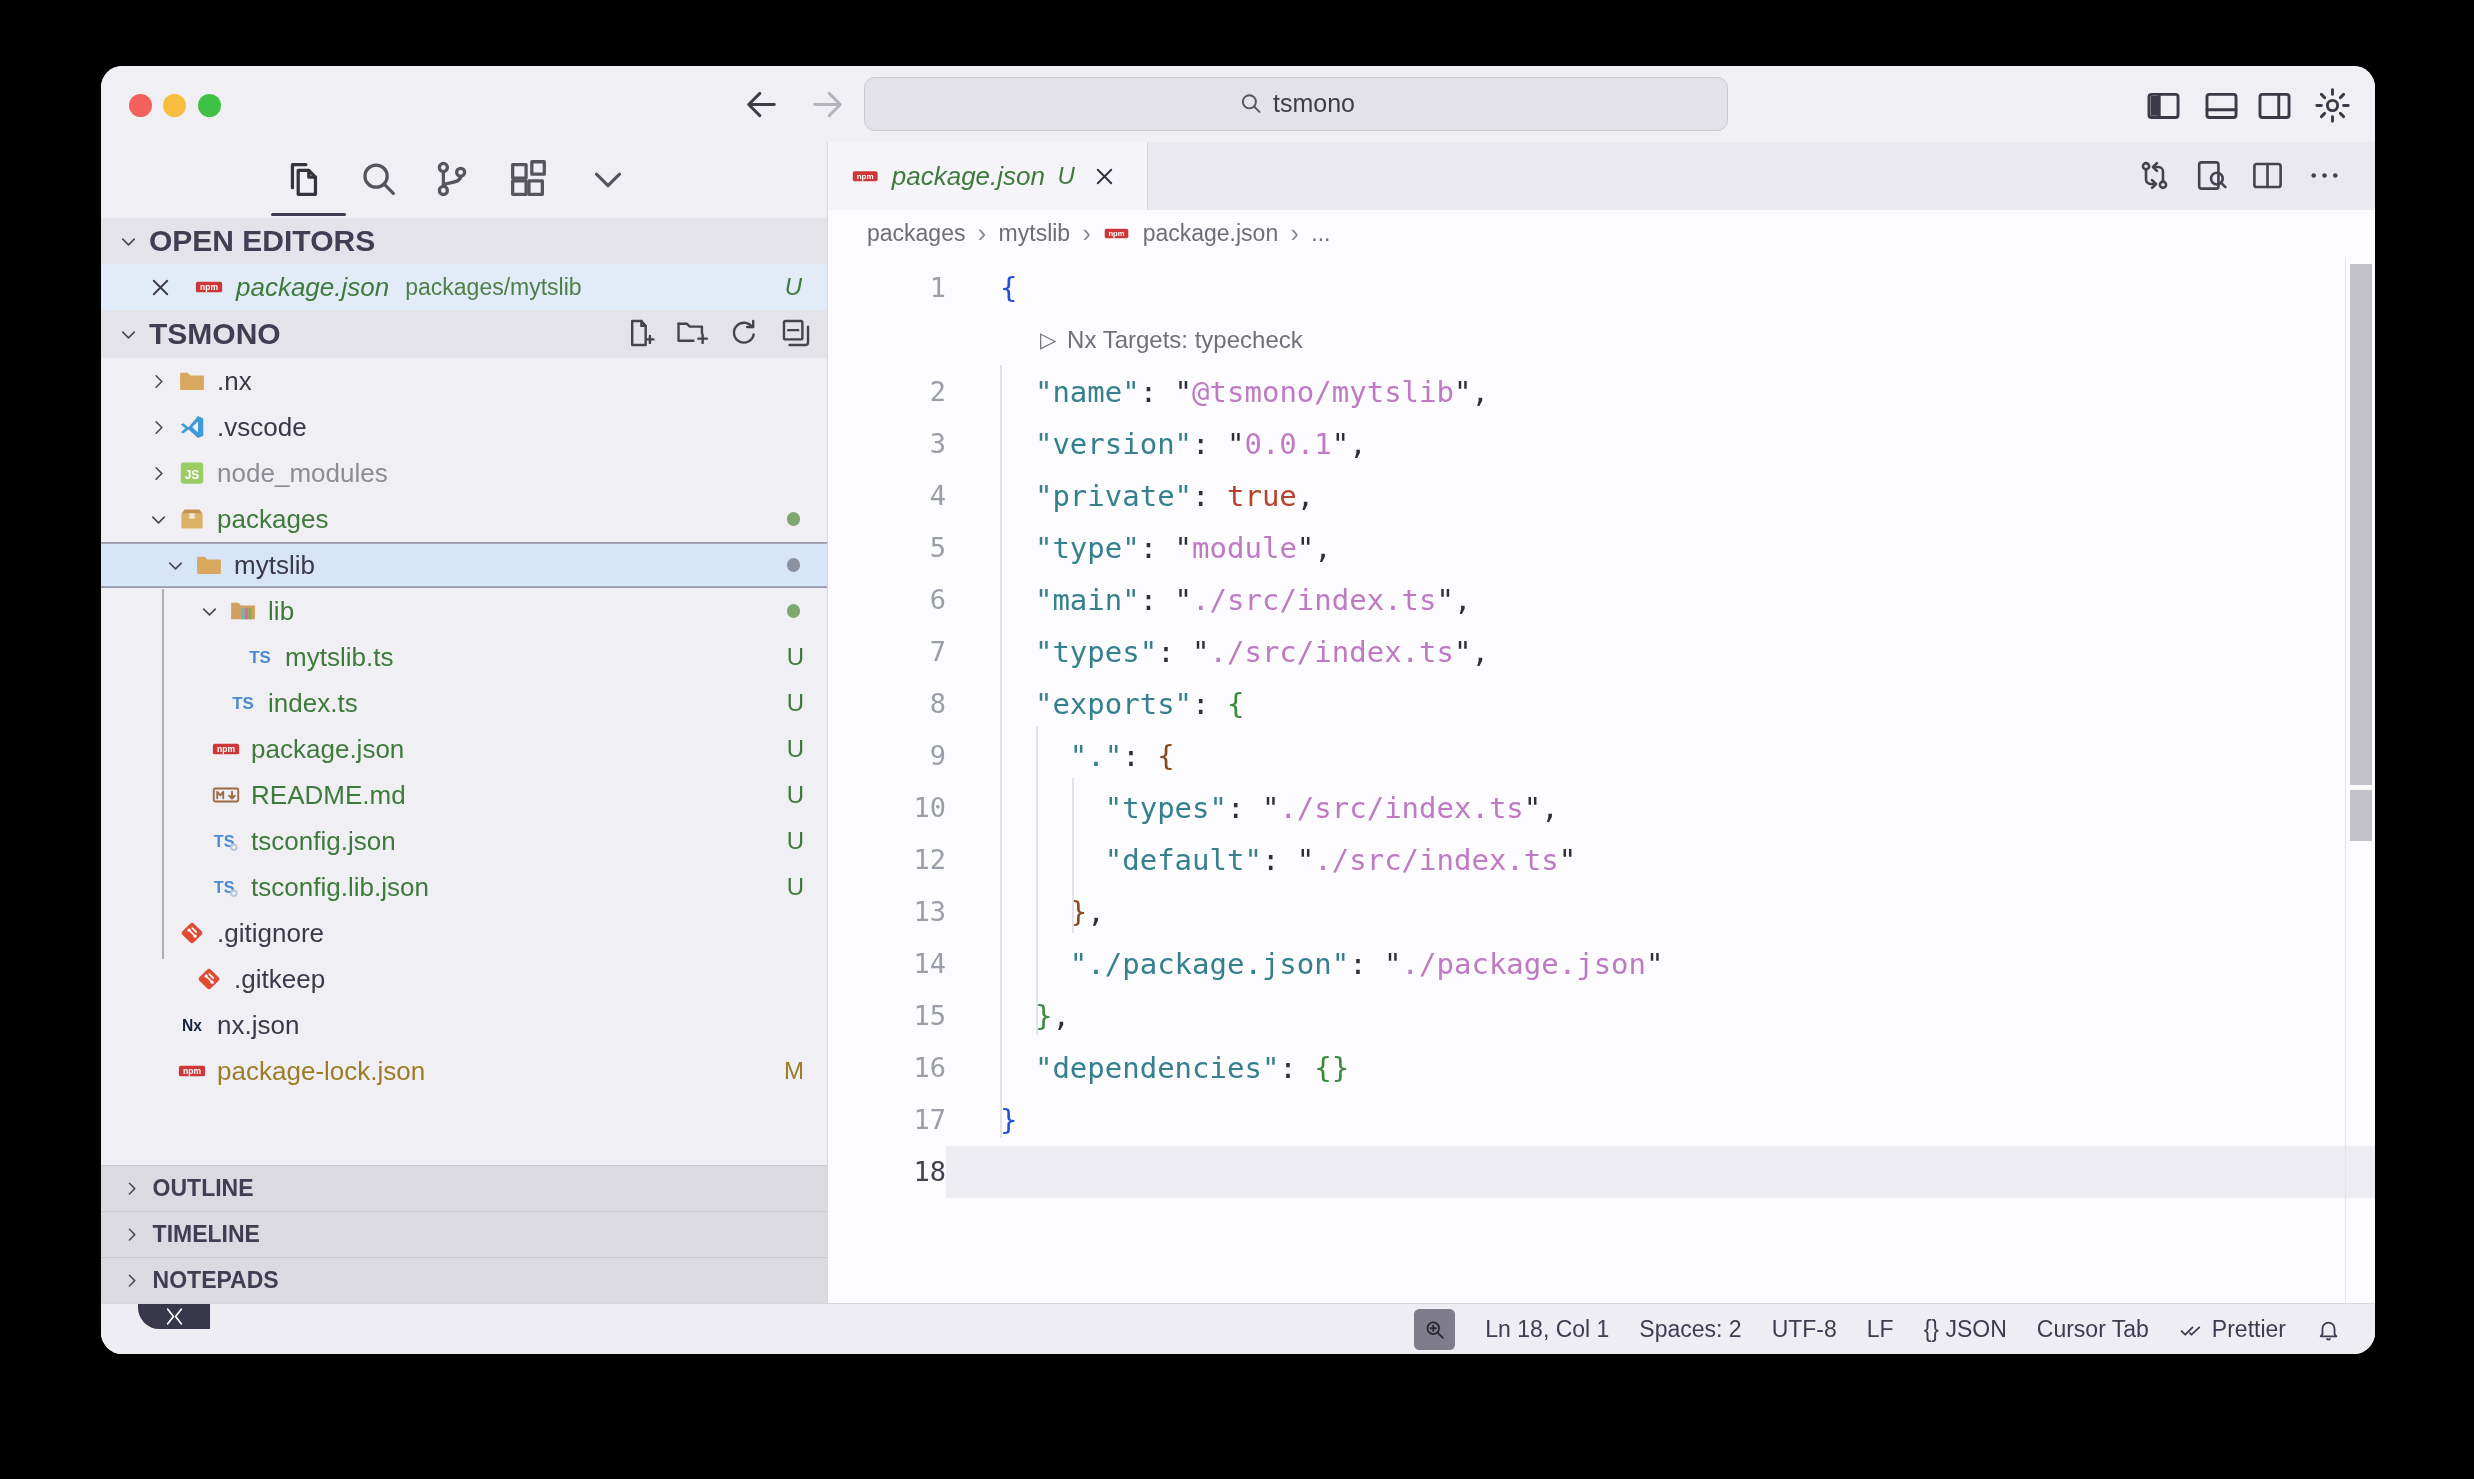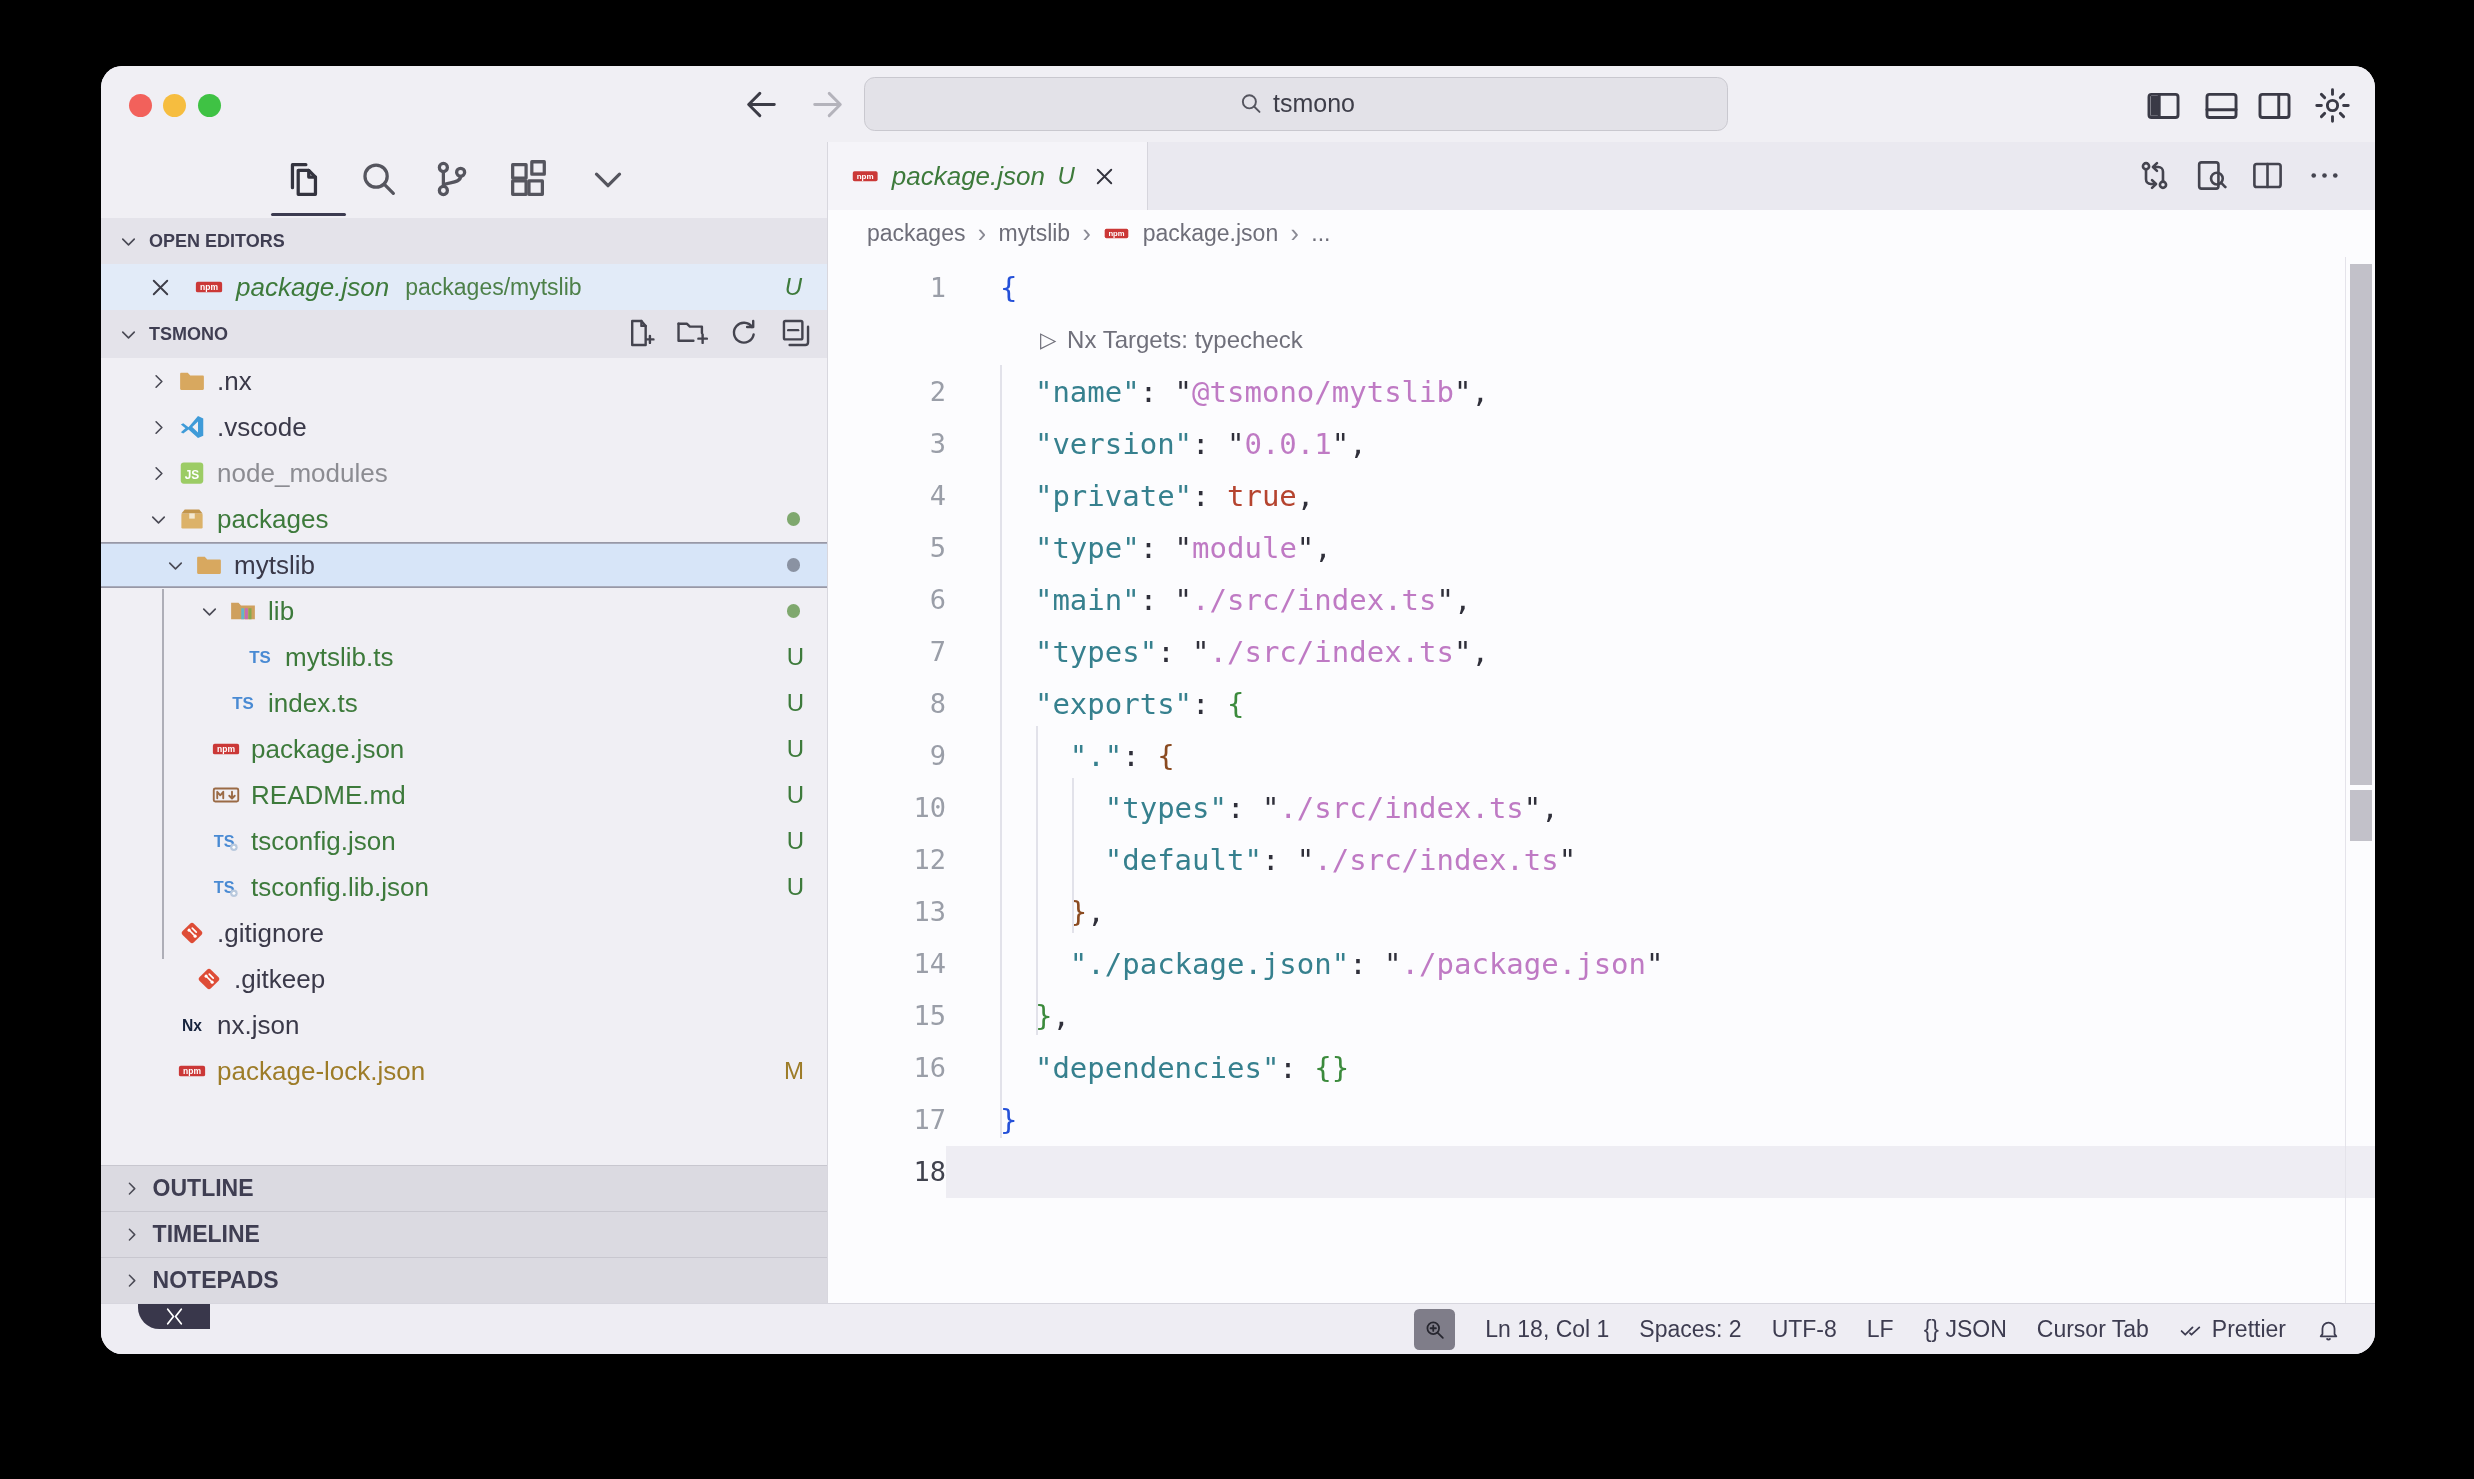--- a/index.html
+++ b/index.html
@@ -21,21 +21,21 @@
   .tbicon{position:absolute;top:18.7px;width:41px;height:41px;color:#3a3a46;}
 
   
   .main{flex:1;display:flex;min-height:0;}
   .sidebar{width:727px;flex:none;background:#f0eff4;border-right:1.8px solid #d8d7de;display:flex;flex-direction:column;}
   .activity{position:relative;height:76px;flex:none;display:flex;align-items:center;}
   .actbtn{position:absolute;top:14.2px;width:46px;height:46px;color:#55555e;}
   .actbtn.active{color:#34343f;}
   .act-underline{position:absolute;left:170px;bottom:1.8px;width:75px;height:3.6px;background:#3c3b50;border-radius:1.8px;}
 
-  .hdr{height:46px;flex:none;background:#e4e3ea;display:flex;align-items:center;font-size:18px;font-weight:bold;color:#3f3e52;position:relative;}
+  .hdr{height:46px;flex:none;background:#e4e3ea;display:flex;align-items:center;font-size:30px;font-weight:bold;color:#3f3e52;position:relative;}
   .hdr .chev{width:23px;height:23px;margin-left:16px;margin-right:9px;color:#4a4a55;}
   .hdr-actions{position:absolute;right:14.2px;top:6.2px;display:flex;gap:18px;}
   .hdr-actions .abtn{width:34px;height:34px;color:#44444f;}
 
   .oe-row{height:46px;flex:none;background:#e2ebf8;display:flex;align-items:center;font-size:26px;}
   .oe-row .x{width:27px;height:27px;margin-left:46px;color:#3d3d48;}
   .oe-row .fic{width:30px;height:30px;margin-left:19.6px;}
   .oe-name{font-style:italic;color:#3d7a3b;margin-left:12.4px;}
   .oe-path{color:#4d8049;font-size:23px;margin-left:16px;}
   .oe-badge{margin-left:auto;margin-right:25px;color:#3d7a3b;font-size:24px;font-style:italic;}

